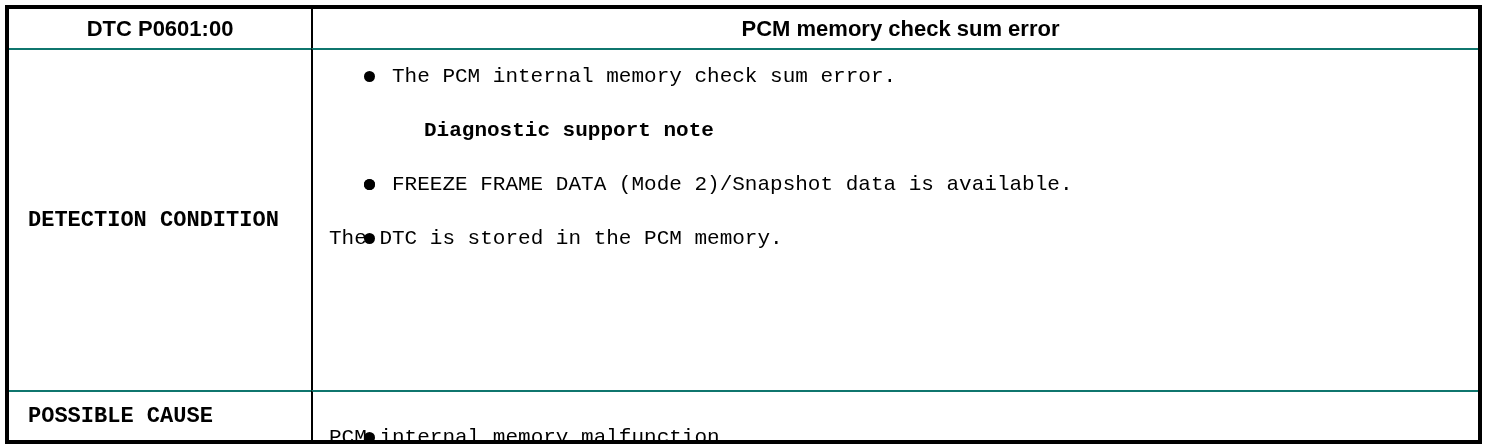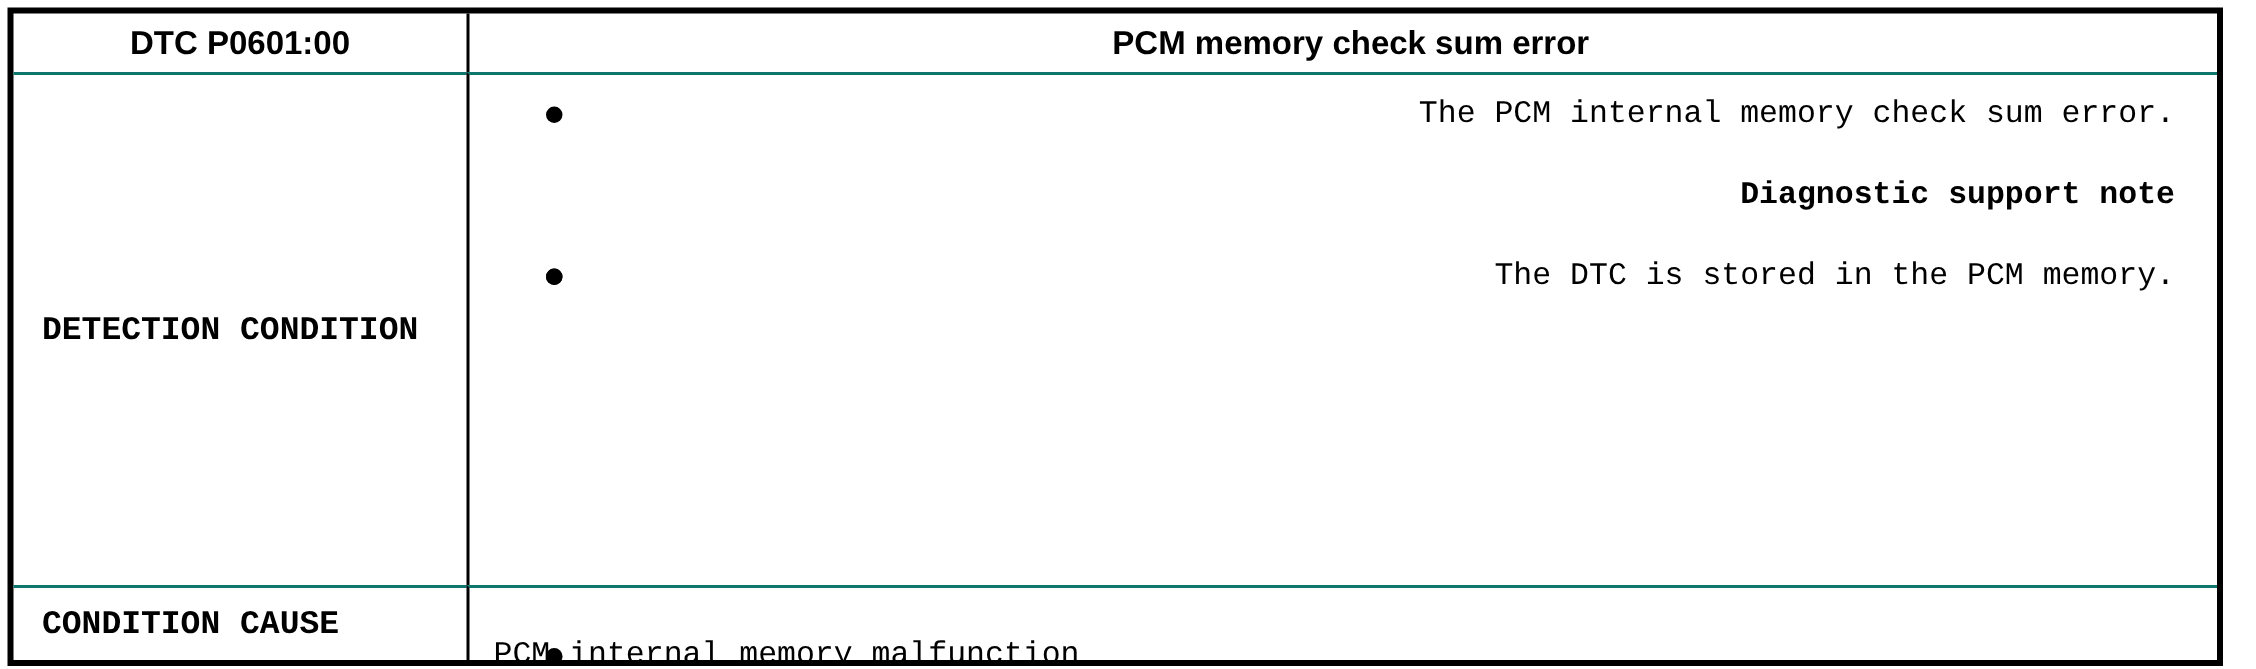--- a/index.html
+++ b/index.html
@@ -19,21 +19,20 @@
     width: 1469px;
     border: 4px solid #000000;
     display: grid;
     grid-template-columns: 302px 1167px;
     grid-template-rows: 39px 342px 50px;
     background: #ffffff;
   }
   .cell {
     box-sizing: border-box;
     overflow: hidden;
-    text-align: right;
   }
   .col-right {
     border-left: 2px solid #000000;
     padding-left: 10px;
   }
   .row-mid, .row-bottom {
     border-top: 2px solid #0f766e;
     font-family: Liberation Mono, monospace;
   }
   .head-cell {
@@ -66,20 +65,21 @@
     padding-left: 79px;
     line-height: 30px;
     margin-bottom: 24px;
   }
   .li:last-child {
     margin-bottom: 0;
     padding-left: 16px;
   }
   .li-heading {
     font-weight: bold;
+    margin-left: 32px;
   }
   .content-cell.center-v .li {
     margin-bottom: 0;
     margin-top: 44px;
   }
   .bullet {
     position: absolute;
     left: 51px;
     top: 9px;
     width: 11px;
@@ -93,20 +93,21 @@
 
 <div class="dtc-table">
   <div class="cell head-cell col-left row-top">DTC P0601:00</div>
   <div class="cell head-cell col-right row-top">PCM memory check sum error</div>
 
   <div class="cell label-cell col-left row-mid">DETECTION CONDITION</div>
   <div class="cell content-cell col-right row-mid">
       <div class="li"><span class="bullet"></span><span>The PCM internal memory check sum error.</span></div>
       <div class="li li-heading"><span>Diagnostic support note</span></div>
       <div class="li"><span class="bullet"></span></div>
+      <div class="li"><span class="bullet"></span><span>FREEZE FRAME DATA (Mode 2)/Snapshot data is available.</span></div>
       <div class="li"><span class="bullet"></span><span>The DTC is stored in the PCM memory.</span></div>
     </div>
 
-  <div class="cell label-cell col-left row-bottom">CONDITION CAUSE</div>
+  <div class="cell label-cell col-left row-bottom">POSSIBLE CAUSE</div>
   <div class="cell content-cell col-right row-bottom center-v">
       <div class="li"><span class="bullet"></span><span>PCM internal memory malfunction</span></div>
     </div>
 </div>
 
 </body></html>

